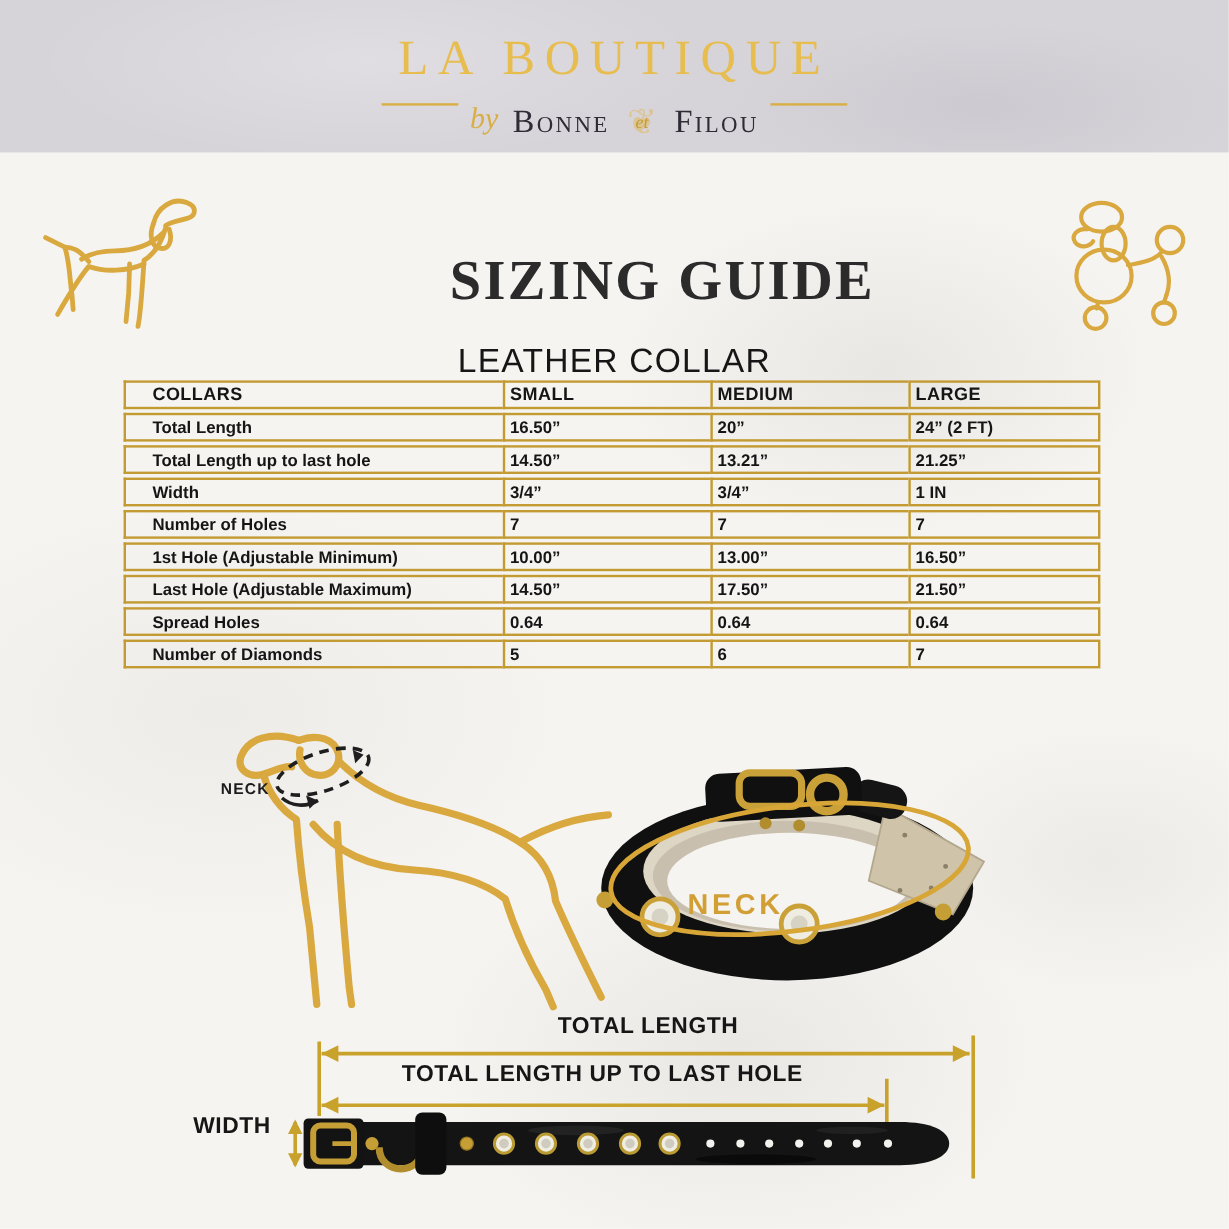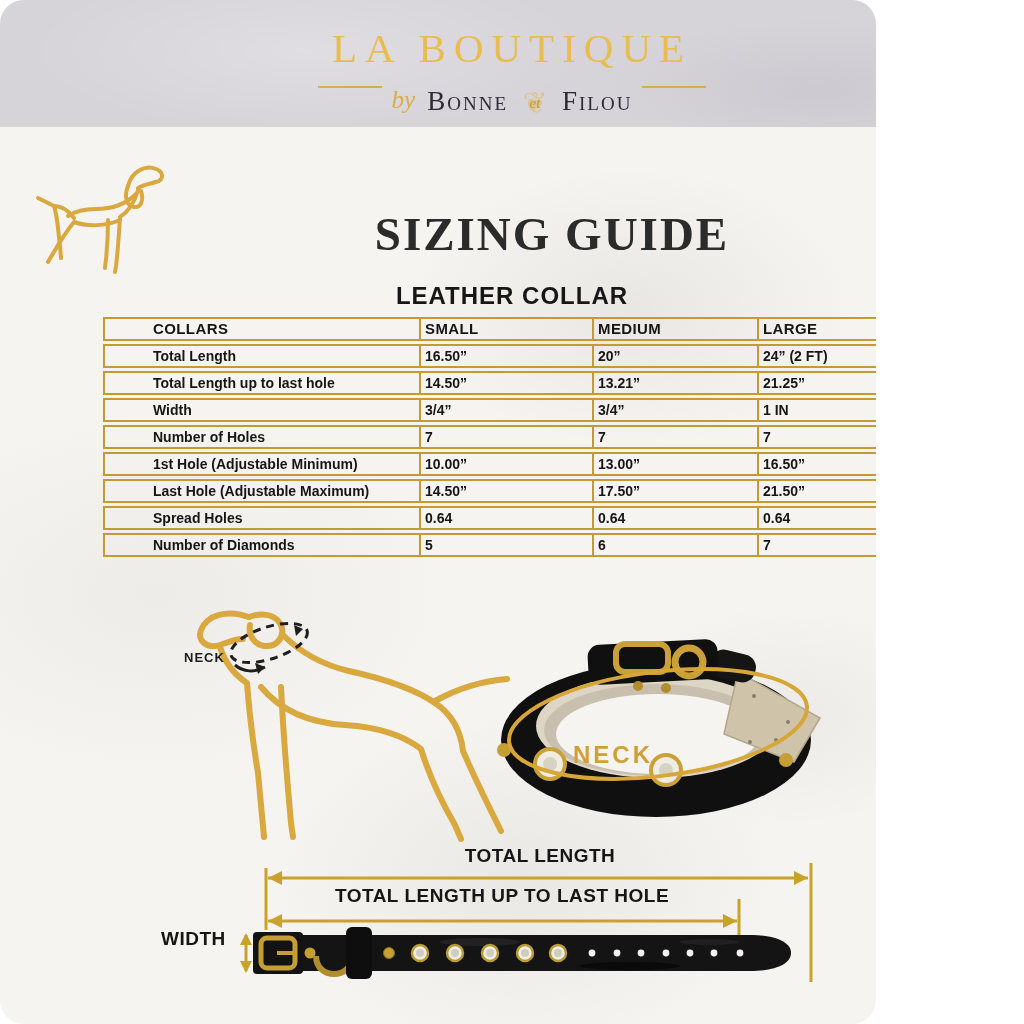--- a/index.html
+++ b/index.html
@@ -1,25 +1,24 @@
 <!DOCTYPE html>
 <html><head>
 <meta charset="utf-8">
 <style>
   html,body{margin:0;padding:0;}
   body{width:1024px;height:1024px;font-family:"Liberation Sans",sans-serif;}
   .canvas{
-    position:relative;width:876px;height:1024px;overflow:hidden;
+    position:relative;width:1024px;height:1024px;overflow:hidden;
     background-color:#f5f4f1;
     background-image:
       radial-gradient(ellipse 320px 200px at 72% 30%, rgba(199,197,194,.28), transparent 70%),
       radial-gradient(ellipse 420px 260px at 18% 58%, rgba(205,203,200,.20), transparent 70%),
       radial-gradient(ellipse 360px 240px at 60% 86%, rgba(198,196,192,.26), transparent 70%),
       radial-gradient(ellipse 260px 160px at 90% 70%, rgba(203,201,198,.22), transparent 70%);
-    border-radius: 24px;
   }
   
   .brand-band{
     position:absolute;left:0;top:0;width:1024px;height:127px;
     background-color:#d6d3d9;
     background-image:radial-gradient(ellipse 400px 120px at 30% 40%, rgba(255,255,255,.25), transparent 70%),
                      radial-gradient(ellipse 300px 100px at 80% 70%, rgba(160,158,165,.18), transparent 70%);
   }
   .brand-name{
     position:absolute;left:0;top:24px;width:1024px;text-align:center;
@@ -37,38 +36,38 @@
   .byline-ornament{position:absolute;left:0;top:-2px;width:34px;height:38px;font-size:30px;color:#e0bb5c;opacity:.55;text-align:center;line-height:38px;}
   .byline-et{position:relative;font-family:"Liberation Serif",serif;font-style:italic;font-size:15px;color:#c79a33;}
   
   .page-title{
     position:absolute;left:0;top:176px;width:1024px;text-align:center;
     font-family:"Liberation Serif",serif;font-weight:700;font-size:47px;
     letter-spacing:2px;color:#2b2b2b;margin-left:40px;
   }
   .page-subtitle{
     position:absolute;left:0;top:262px;width:1024px;text-align:center;
-    font-weight:700;font-size:24px;letter-spacing:1px;color:#161616;
+    font-weight:400;font-size:28px;letter-spacing:1px;color:#161616;
   }
   .corner-dog{position:absolute;}
   .corner-dog.left{left:28px;top:160px;}
   .corner-dog.right{left:878px;top:163px;}
   
   .size-table{
     position:absolute;left:103px;top:314px;width:814px;
     border-collapse:separate;border-spacing:0 3px;table-layout:fixed;
   }
   .size-table th,.size-table td{
     height:18px;line-height:18px;padding:1px 4px;text-align:left;vertical-align:middle;
     border-top:2px solid #c39b32;border-bottom:2px solid #c39b32;border-left:2px solid #c39b32;
     font-size:14px;font-weight:700;color:#151515;white-space:nowrap;overflow:hidden;
   }
   .size-table th:last-child,.size-table td:last-child{border-right:2px solid #c39b32;}
   .size-table th{font-size:15px;letter-spacing:.4px;}
-  .size-table .col-label{text-align:left;padding-left:48px;}
+  .size-table .col-label{text-align:left;padding-left:22px;}
   .size-table col.c1{width:316px;} .size-table col.c2{width:173px;}
   .size-table col.c3{width:165px;} .size-table col.c4{width:160px;}
   
   .middle-dog-svg{position:absolute;left:163px;top:583px;}
   .neck-label-dog{
     position:absolute;left:184px;top:650px;font-size:13px;font-weight:800;
     letter-spacing:1px;color:#1c1c1c;
   }
   .collar-ring-svg{position:absolute;left:488px;top:622px;}
   .neck-label-collar{

